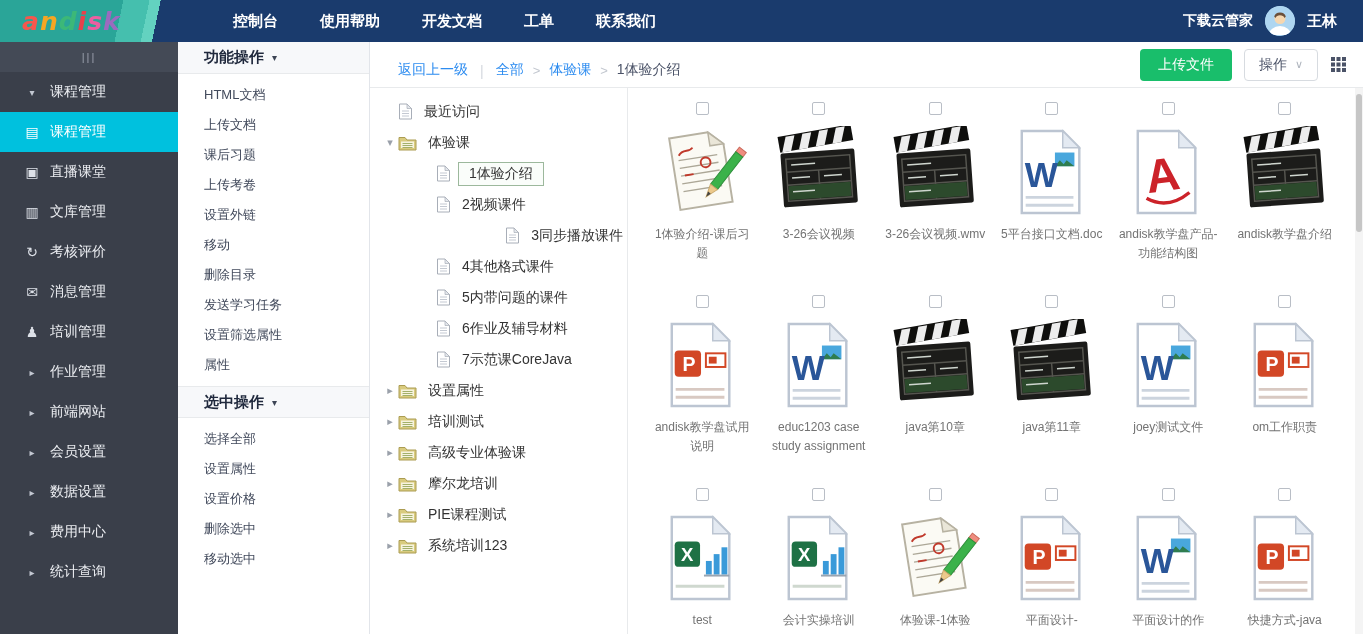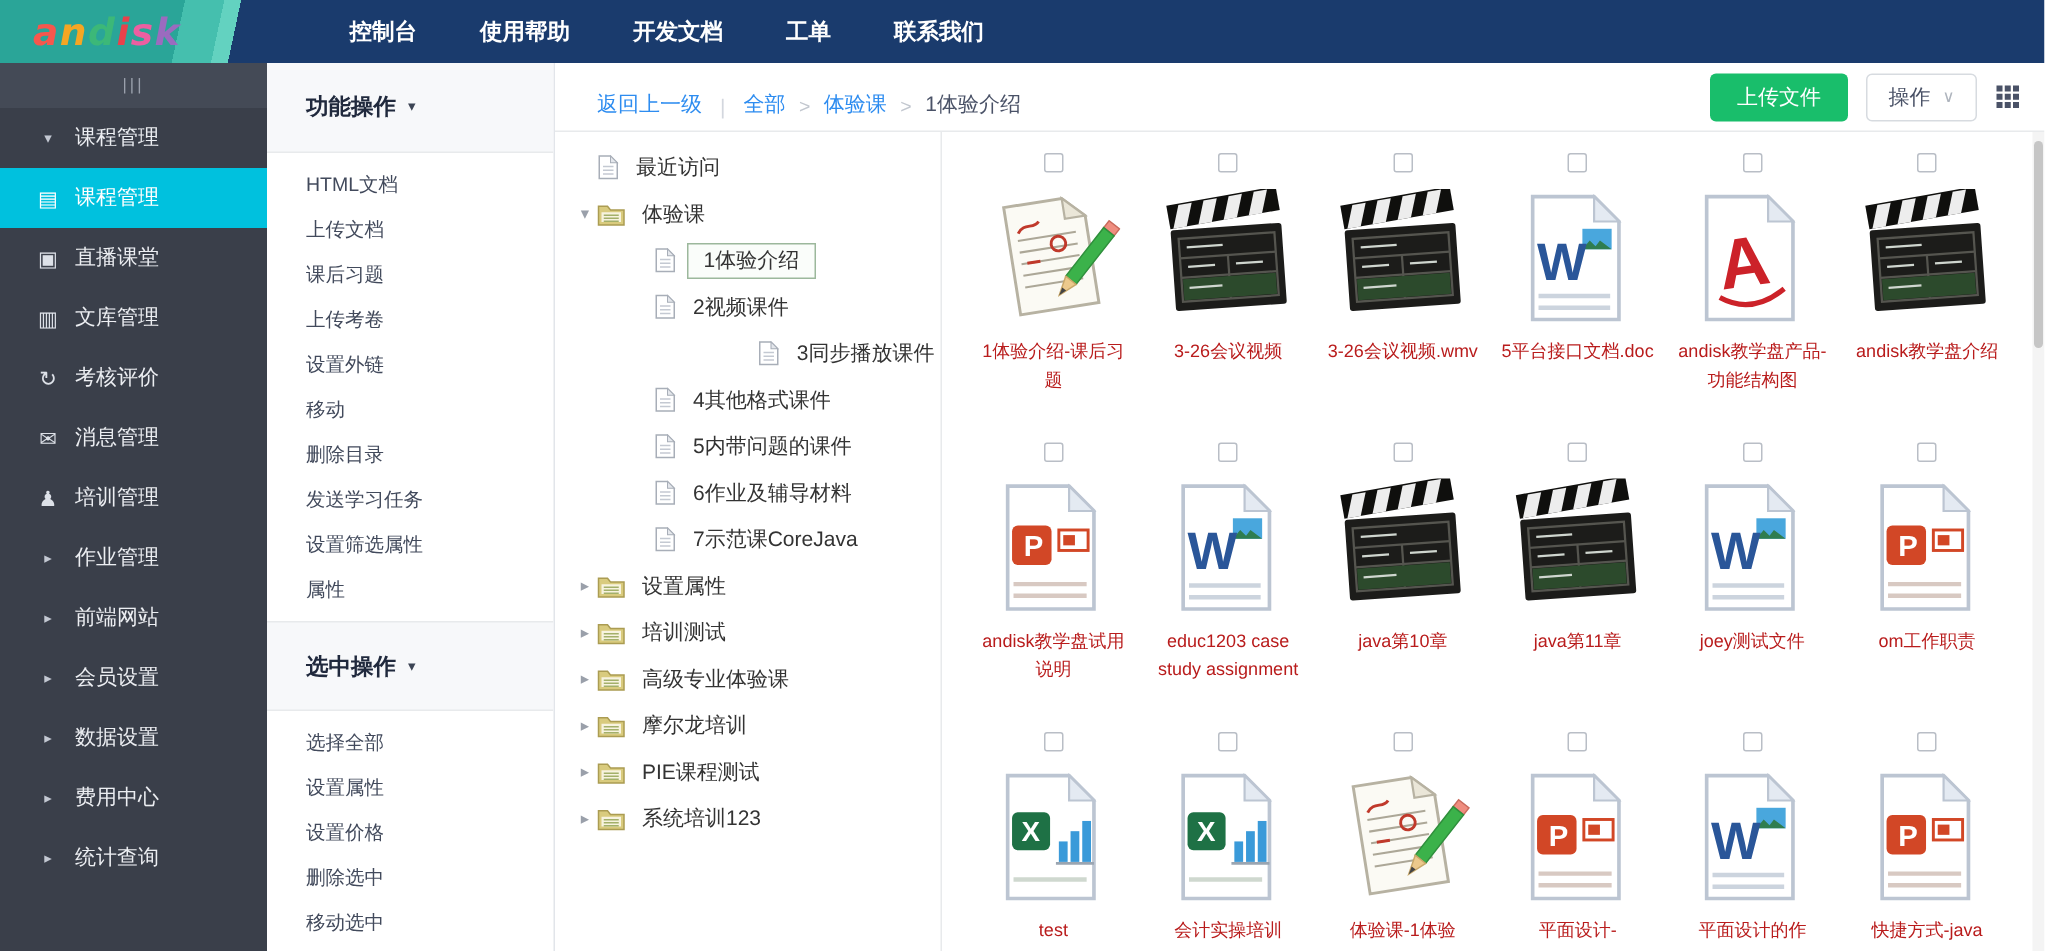--- a/index.html
+++ b/index.html
@@ -27,21 +27,21 @@
   .sidebar{width:178px;flex:0 0 178px;background:var(--sidebar-bg,#3a3f4a);color:#eceef2;overflow:hidden;}
   .collapse-bar{height:30px;background:#444a56;display:flex;align-items:center;justify-content:center;color:#9aa0ac;font-size:11px;letter-spacing:2px;}
   .side-item{height:40px;display:flex;align-items:center;padding-left:24px;gap:10px;font-size:14px;}
   .side-item.active{background:var(--sidebar-active-bg,#00c1de);color:#fff;}
   .side-slot{width:16px;text-align:center;font-size:14px;color:#dde1e8;flex:0 0 16px;}
   .side-slot.caret-slot{font-size:10px;color:#c3c8d2;}
   .side-item.active .side-slot{color:#fff;}
 
   
   .ops-panel{width:192px;flex:0 0 192px;background:#fff;border-right:1px solid #e2e5ea;overflow:hidden;}
-  .ops-header{height:60px;display:flex;align-items:center;gap:8px;padding-left:26px;background:#f7f8fa;border-bottom:1px solid #e8eaec;font-size:15px;font-weight:bold;color:#20293d;}
+  .ops-header{height:32px;display:flex;align-items:center;gap:8px;padding-left:26px;background:#f7f8fa;border-bottom:1px solid #e8eaec;font-size:15px;font-weight:bold;color:#20293d;}
   .ops-header.second{border-top:1px solid #e8eaec;}
   .ops-caret{font-size:10px;color:#3c4454;}
   .ops-list{list-style:none;padding:6px 0;}
   .ops-list li{height:30px;display:flex;align-items:center;padding-left:26px;font-size:13px;color:#424a5c;}
 
   
   .content{flex:1;display:flex;flex-direction:column;min-width:0;}
   .content-header{height:46px;flex:0 0 46px;border-bottom:1px solid #e8eaec;display:flex;align-items:center;padding:0 16px 0 28px;background:#fff;}
   .breadcrumb{display:flex;align-items:flex-end;font-size:14px;margin-top:11px;}
   .link{color:var(--link-blue,#2d8cf0);}
@@ -61,41 +61,53 @@
   .tree-caret{width:16px;flex:0 0 16px;text-align:center;color:#9aa0aa;font-size:11px;}
   .tree-icon{margin-right:7px;display:flex;align-items:center;}
   .tree-label{font-size:14px;color:#333;padding:2px 4px;white-space:nowrap;}
   .tree-label.selected{border:1px solid #9cb89c;background:#fafdfa;padding:2px 10px;}
 
   .files{flex:1;padding:14px 20px 0 16px;display:grid;grid-template-columns:repeat(6,1fr);grid-auto-rows:193px;overflow:hidden;}
   .file-card{display:flex;flex-direction:column;align-items:center;}
   .checkbox{width:13px;height:13px;border:1px solid #b9bec6;border-radius:2px;background:#fff;margin-bottom:7px;flex:0 0 13px;}
   .file-icon{height:96px;display:flex;align-items:flex-end;justify-content:center;}
   .file-icon svg{display:block;}
-  .file-name{margin-top:7px;font-size:12px;line-height:1.55;color:#b91c1c;text-align:center;max-width:104px;word-break:break-word;}
+  .file-name{margin-top:7px;font-size:12px;line-height:1.55;color:#737373;text-align:center;max-width:104px;word-break:break-word;}
 
   .scrollbar{position:absolute;top:0;right:0;bottom:0;width:8px;background:#f4f4f4;}
   .scroll-thumb{position:absolute;top:6px;left:1px;width:6px;height:138px;border-radius:3px;background:#c6c6c6;}
 </style>
 </head>
 <body>
 
 <div class="app" data-interactable="false">
 
   <header class="topbar" data-interactable="false">
     <div class="logo-area" data-interactable="false">
       <span class="logo" data-interactable="true"><span data-interactable="false" style="color: rgb(246, 87, 77);">a</span><span data-interactable="false" style="color: rgb(245, 166, 35);">n</span><span data-interactable="false" style="color: rgb(60, 184, 120);">d</span><span data-interactable="false" style="color: rgb(232, 65, 75);">i</span><span data-interactable="false" style="color: rgb(236, 95, 161);">s</span><span data-interactable="false" style="color: rgb(155, 107, 191);">k</span></span>
     </div>
     <nav class="top-nav" data-interactable="false">
         <div class="top-nav-item" data-interactable="true">控制台</div>
         <div class="top-nav-item" data-interactable="true">使用帮助</div>
         <div class="top-nav-item" data-interactable="true">开发文档</div>
         <div class="top-nav-item" data-interactable="true">工单</div>
         <div class="top-nav-item" data-interactable="true">联系我们</div>
       </nav>
+    <div class="top-right" data-interactable="false">
+      <span class="download-link" data-interactable="true">下载云管家</span>
+      <span class="avatar" data-interactable="true">
+        <svg viewBox="0 0 30 30">
+          <circle cx="15" cy="15" r="15" fill="#aed6f1"></circle>
+          <path d="M4 29a11 9 0 0 1 22 0z" fill="#ffffff"></path>
+          <circle cx="15" cy="12.5" r="5.5" fill="#f6d7b0"></circle>
+          <path d="M9.2 10.5a6 5.4 0 0 1 11.6 0l-1.2 1.6a5 4.6 0 0 0-9.2 0z" fill="#6b4f3a"></path>
+        </svg>
+      </span>
+      <span class="username" data-interactable="true">王林</span>
+    </div>
   </header>
 
   <div class="main-row" data-interactable="false">
 
     <aside class="sidebar" data-interactable="false">
       <div class="collapse-bar" data-interactable="true">
         <span data-interactable="false">|||</span>
       </div>
       <div class="side-menu" data-interactable="false">
           <div class="side-item" data-interactable="true">

